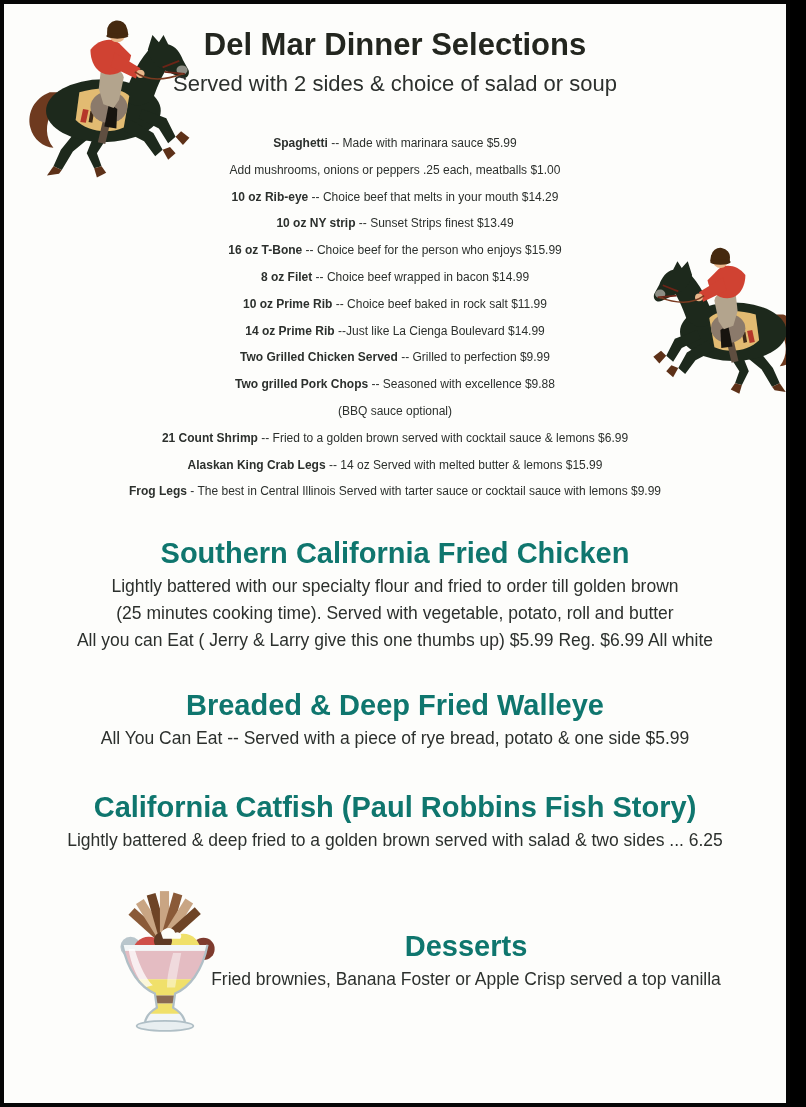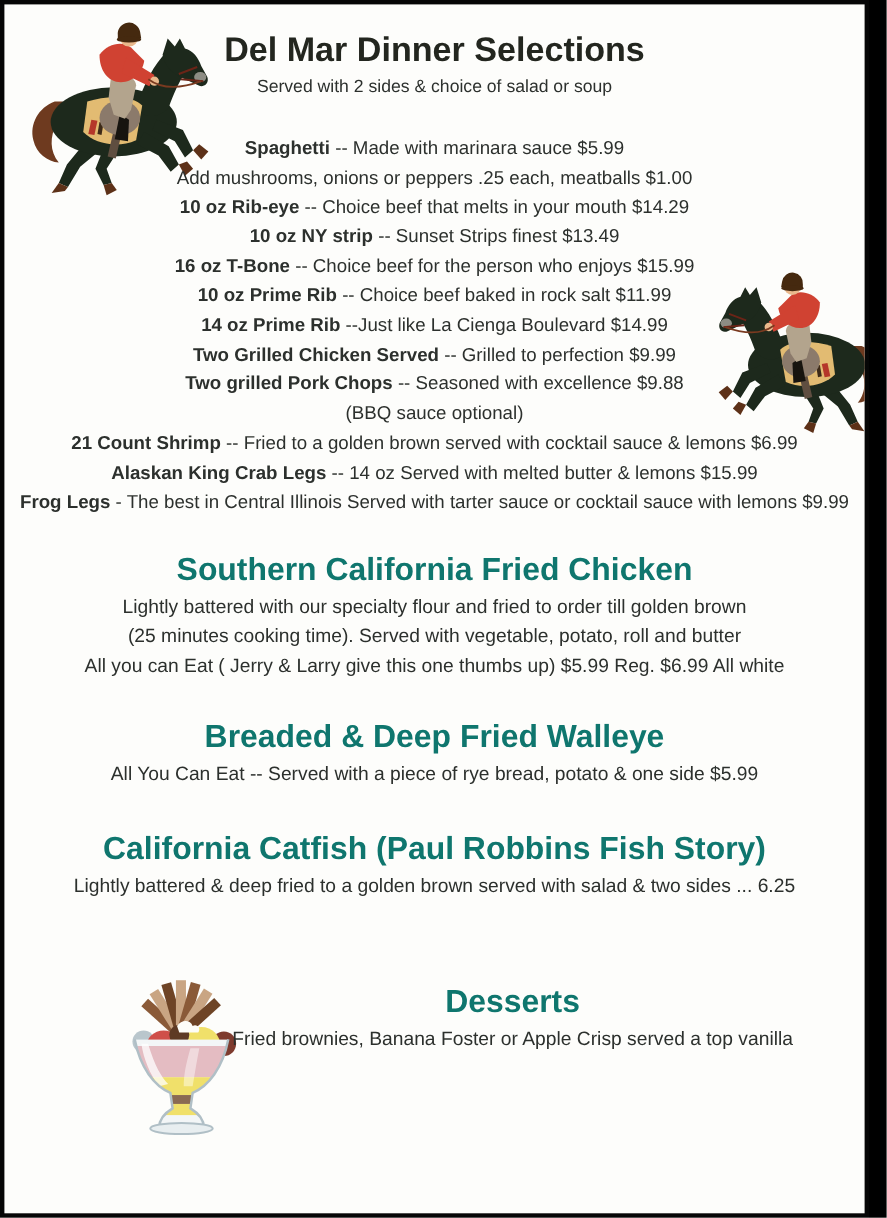--- a/index.html
+++ b/index.html
@@ -4,22 +4,22 @@
 <style>
   html,body{margin:0;padding:0;}
   body{width:806px;height:1107px;background:#000;overflow:hidden;}
   .page{
     position:relative;width:790px;height:1107px;box-sizing:border-box;
     background:#fdfdfb;border:4px solid #060606;overflow:hidden;
     font-family:"Liberation Sans","DejaVu Sans",sans-serif;color:#2c302d;
   }
   .content{position:relative;text-align:center;padding-top:22px;z-index:2;}
   .title{font-size:31px;line-height:38px;margin:0;font-weight:bold;color:#23261f;letter-spacing:0;}
-  .subtitle{font-size:16px;margin-top:7px;}
-  .menu-list{margin-top:33px;font-size:17px;line-height:26.8px;white-space:nowrap;}
+  .subtitle{font-size:22px;margin-top:7px;}
+  .menu-list{margin-top:33px;font-size:12px;line-height:26.8px;white-space:nowrap;}
   .menu-line b{font-weight:bold;}
   .menu-section .sec-head{font-size:29px;line-height:30px;margin:0;font-weight:bold;color:#0f766e;}
   .menu-section .sec-lines{font-size:17.5px;line-height:27px;margin-top:5px;}
   .s0{margin-top:33px;}
   .s1{margin-top:36px;}
   .s2{margin-top:40px;}
   .s3{margin-top:77px;padding-left:142px;}
   .deco{position:absolute;z-index:1;}
   .horse-a{left:18px;top:8px;width:185px;height:168px;}
   .horse-b{left:633px;top:228px;width:172px;height:172px;transform:scaleX(-1);}
@@ -146,20 +146,21 @@
 
         <div class="menu-line"><b></b><span>Add mushrooms, onions or peppers .25 each, meatballs $1.00</span></div>
 
 
         <div class="menu-line"><b>10 oz Rib-eye</b><span> -- Choice beef that melts in your mouth $14.29</span></div>
 
         <div class="menu-line"><b>10 oz NY strip</b><span> -- Sunset Strips finest $13.49</span></div>
 
         <div class="menu-line"><b>16 oz T-Bone</b><span> -- Choice beef for the person who enjoys $15.99</span></div>
 
+        <div class="menu-line"><b>8 oz Filet</b><span> -- Choice beef wrapped in bacon $14.99</span></div>
 
         <div class="menu-line"><b>10 oz Prime Rib</b><span> -- Choice beef baked in rock salt $11.99</span></div>
 
         <div class="menu-line"><b>14 oz Prime Rib</b><span> --Just like La Cienga Boulevard $14.99</span></div>
 
         <div class="menu-line"><b>Two Grilled Chicken Served</b><span> -- Grilled to perfection $9.99</span></div>
 
         <div class="menu-line"><b>Two grilled Pork Chops</b><span> -- Seasoned with excellence $9.88</span></div>
 
         <div class="menu-line"><b></b><span>(BBQ sauce optional)</span></div>

